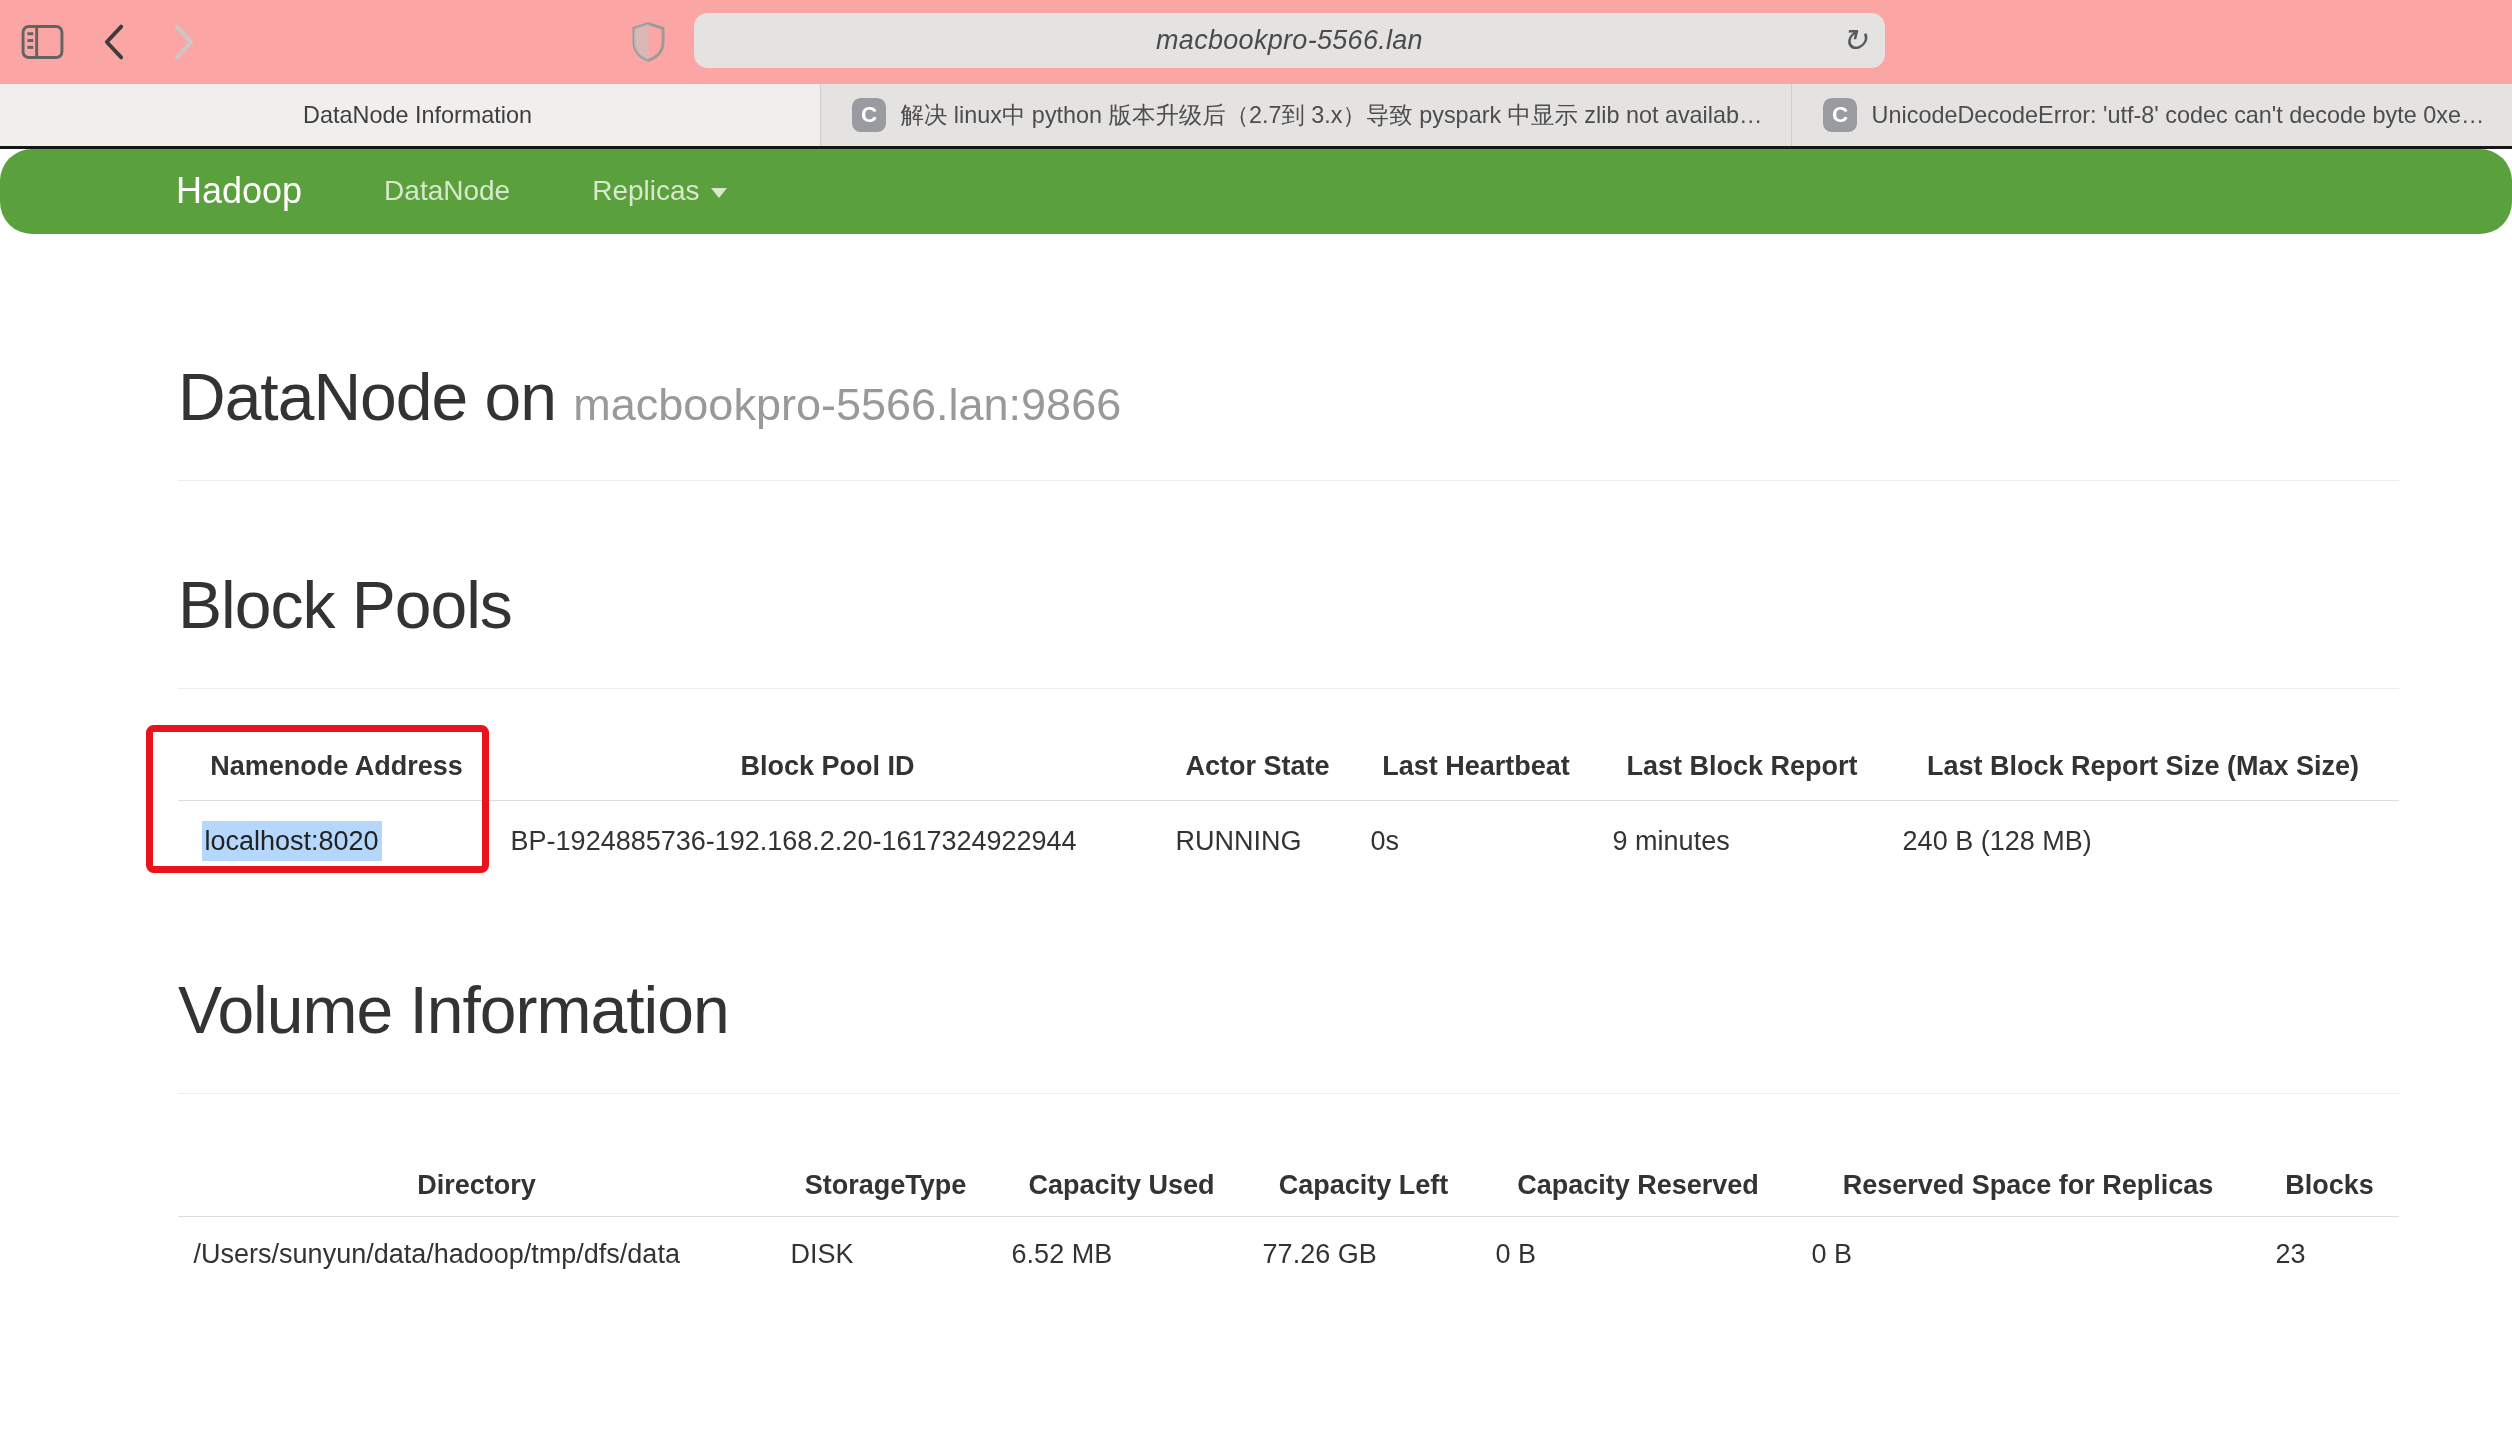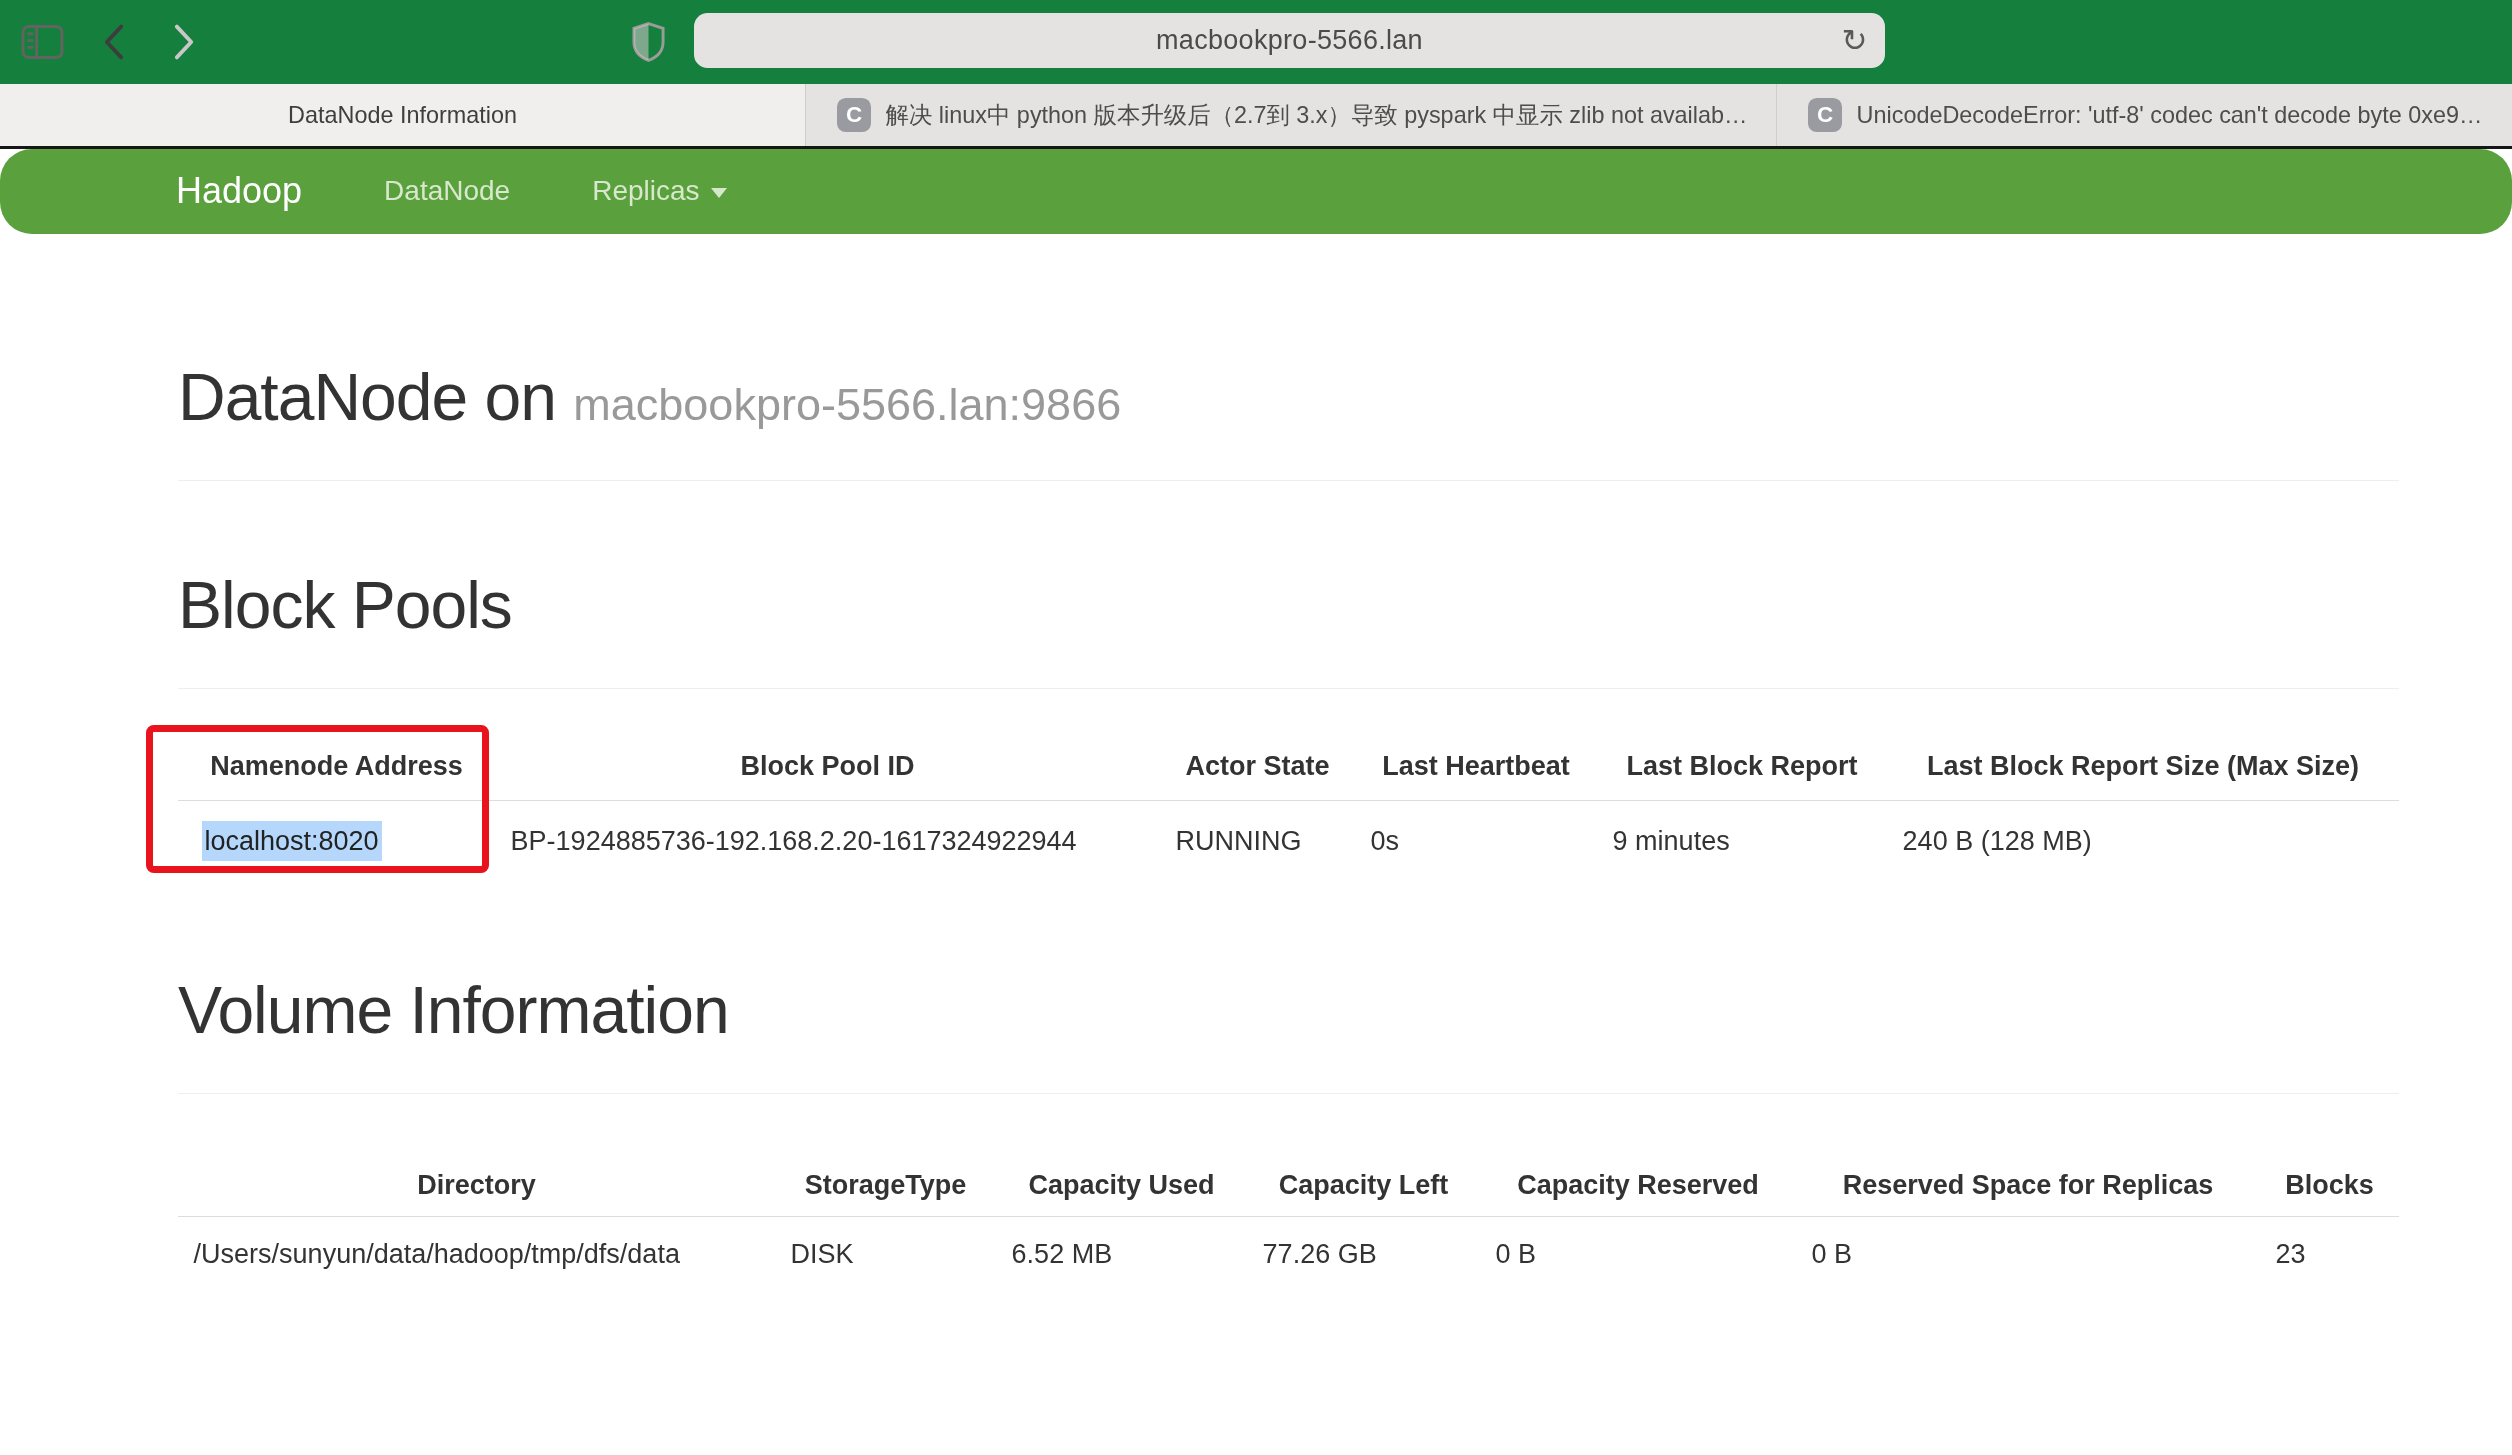--- a/index.html
+++ b/index.html
@@ -1,32 +1,32 @@
 <!DOCTYPE html>
 <html style="--navbar-bg: #5aa03d; --annotation: #e8131d; --selection: #b4d7fb;"><head>
 <meta charset="utf-8">
 <style>
   * { box-sizing: border-box; margin: 0; padding: 0; }
   html,body { width:2512px; height:1456px; overflow:hidden; }
   body { font-family:"Liberation Sans", sans-serif; background:#fff; position:relative; }
 
   
-  .toolbar { position:relative; width:100%; height:84px; background:#15803d; }
+  .toolbar { position:relative; width:100%; height:84px; background:#fca5a5;font-style:italic; }
   .tb-icon { position:absolute; top:50%; transform:translateY(-50%); cursor:default; }
   .icon-sidebar { left:21.4px; }
   .icon-back { left:101px; }
   .icon-forward { left:172px; }
   .icon-shield { left:631px; }
   .addressbar { position:absolute; left:694px; top:12.7px; width:1191px; height:55px;
     background:#e4e3e2; border-radius:13.6px; display:flex; align-items:center; justify-content:center; }
   .addressbar .url { font-size:27px; color:#4b4b4b; letter-spacing:0.3px; }
   .reload { position:absolute; right:17.5px; top:50%; transform:translateY(-50%);
     font-size:31px; color:#59595a; line-height:1; }
 
-  .tabbar { position:relative; width:100%; height:62px; background:#f0efee; display:flex; }
+  .tabbar { position:relative; width:100%; height:62px; background:#f0efee; display:flex;padding-left:15px; }
   .tab { height:100%; display:flex; align-items:center; overflow:hidden; white-space:nowrap; }
   .tab .tab-title { font-size:23.4px; color:#4d4d4d; overflow:hidden; text-overflow:ellipsis; }
   .tab.active { width:805px; justify-content:center; background:#f0efee; }
   .tab.active .tab-title { color:#3e3e3e; }
   .tab.inactive { background:#e4e3e2; border-left:1px solid #cfcecd; padding:0 25px 0 31px; }
   .tab.t2 { width:971px; }
   .tab.t3 { width:737px; flex:1; }
   .favicon { flex:0 0 auto; width:34px; height:34px; border-radius:8.8px; background:#9a9aa1;
     color:#fff; font-weight:bold; font-size:22.4px; display:flex; align-items:center;
     justify-content:center; margin-right:14.6px; }

